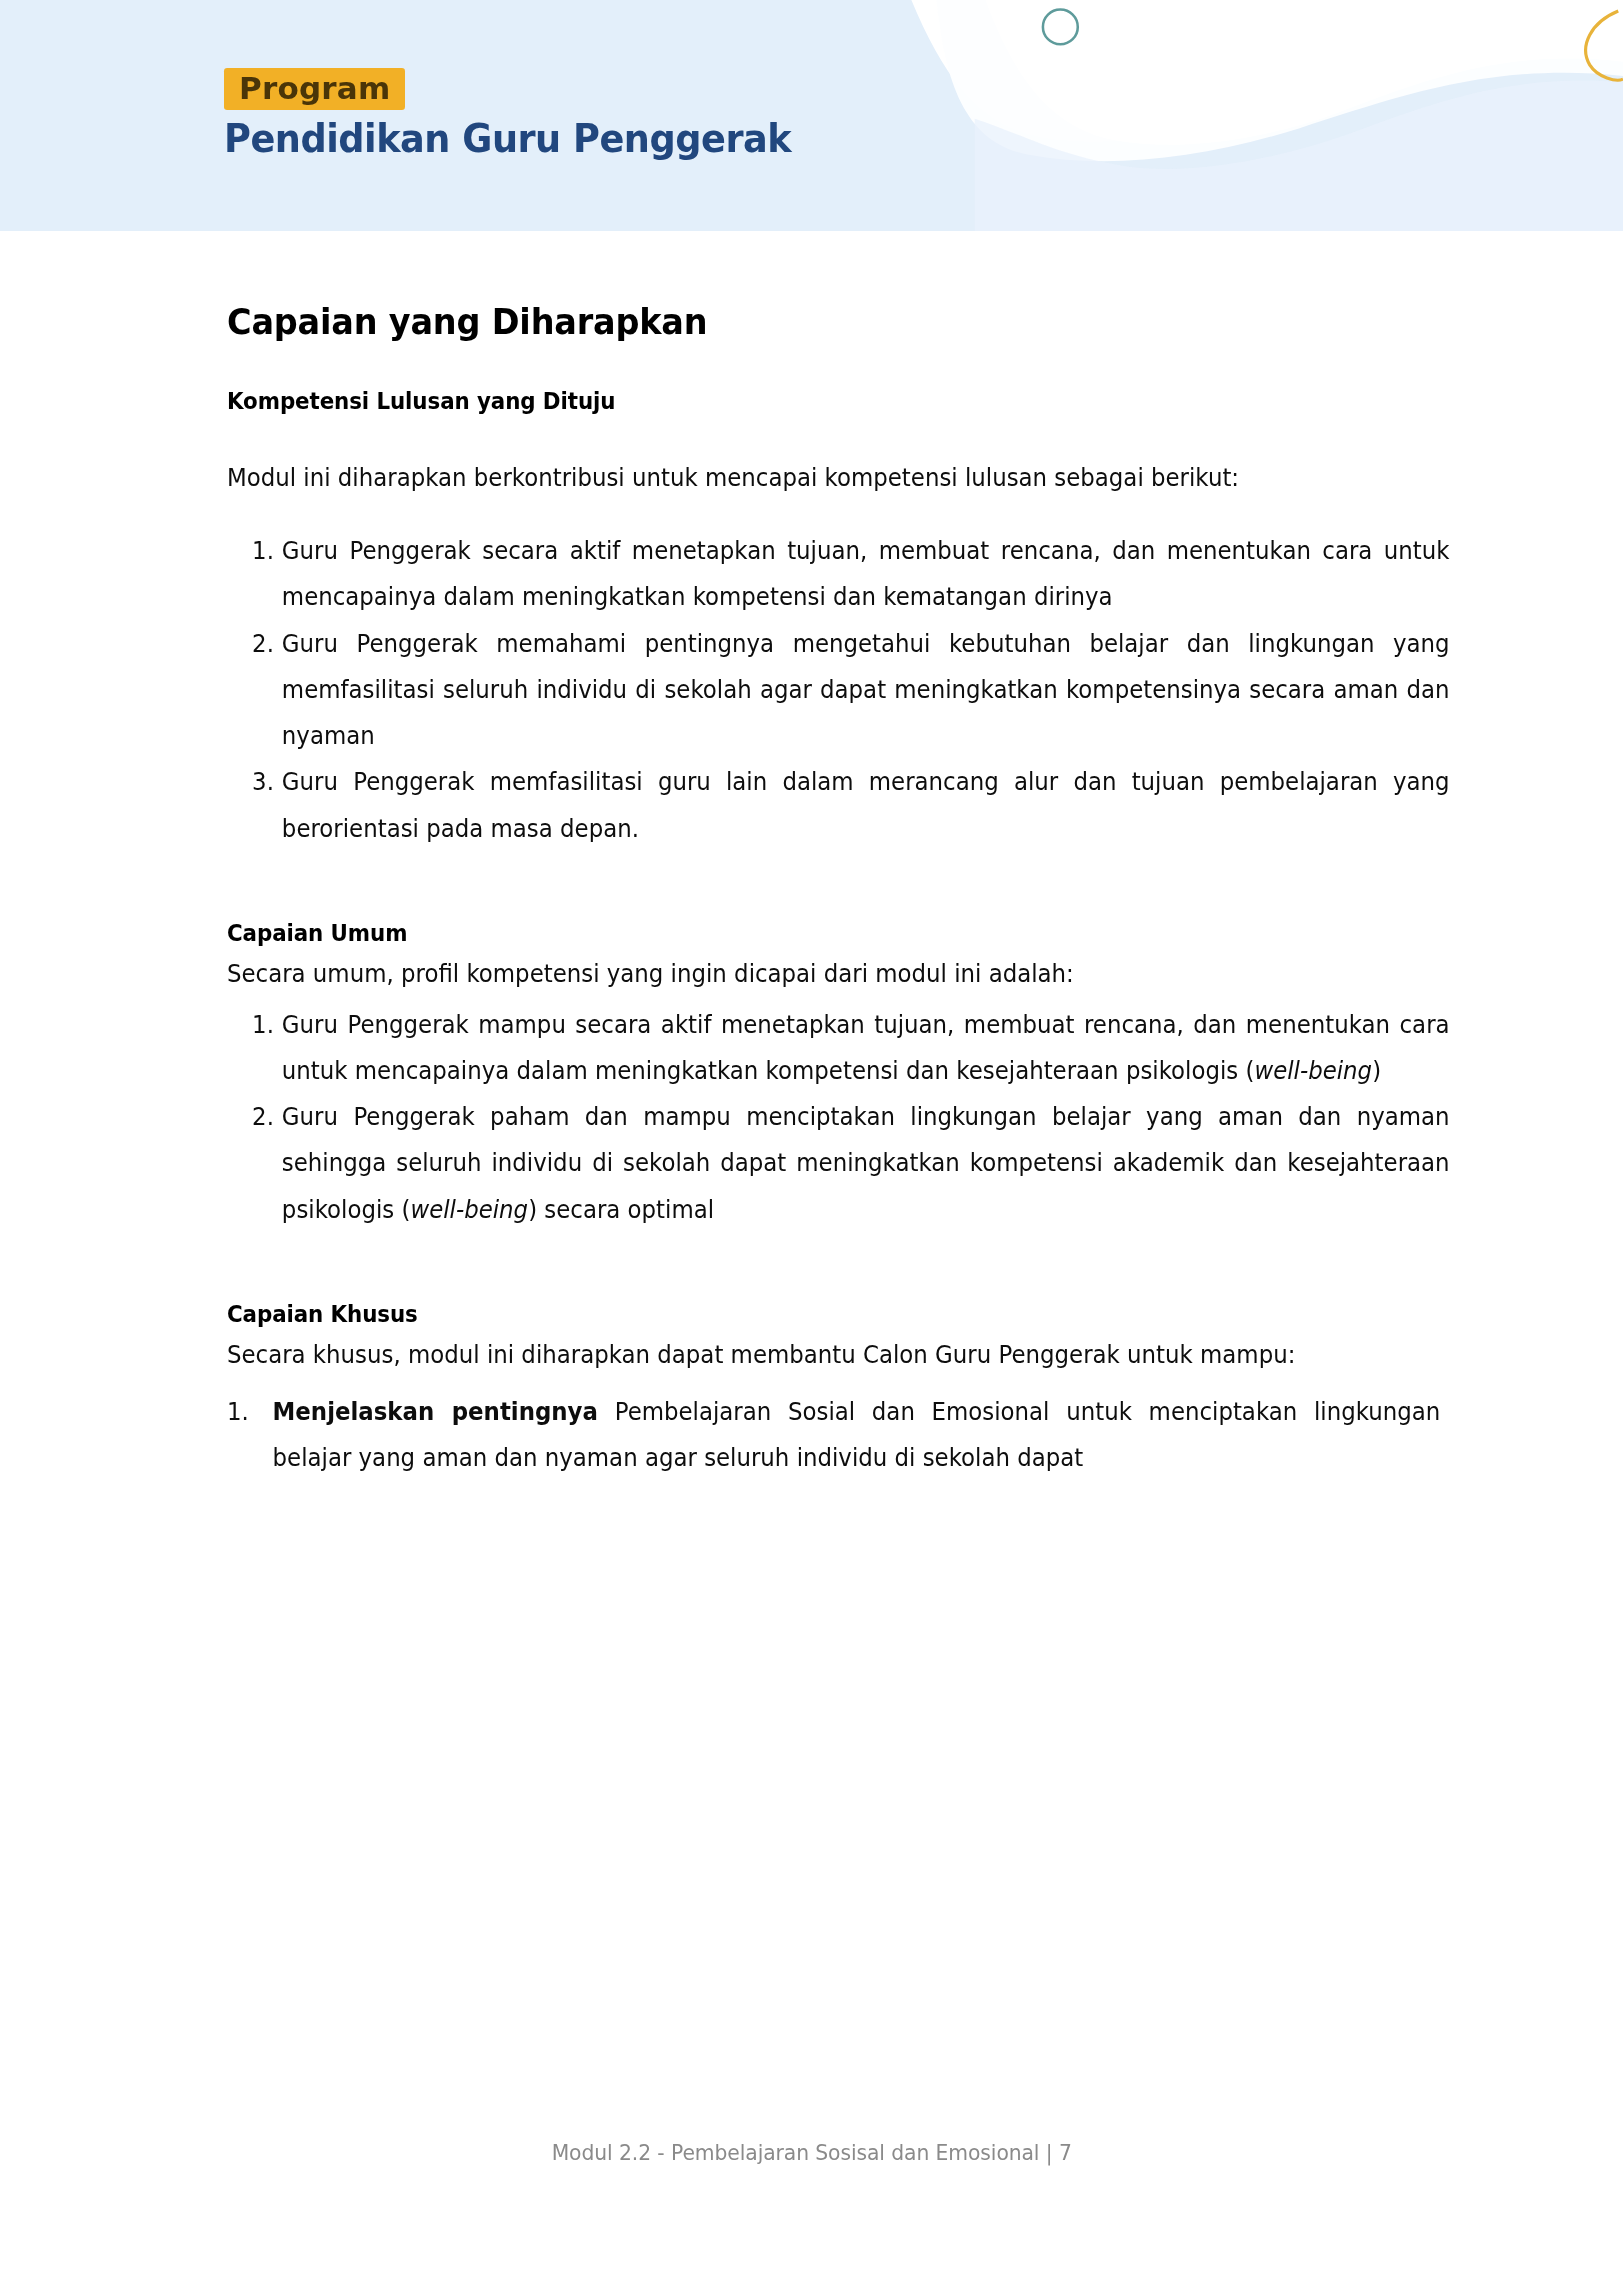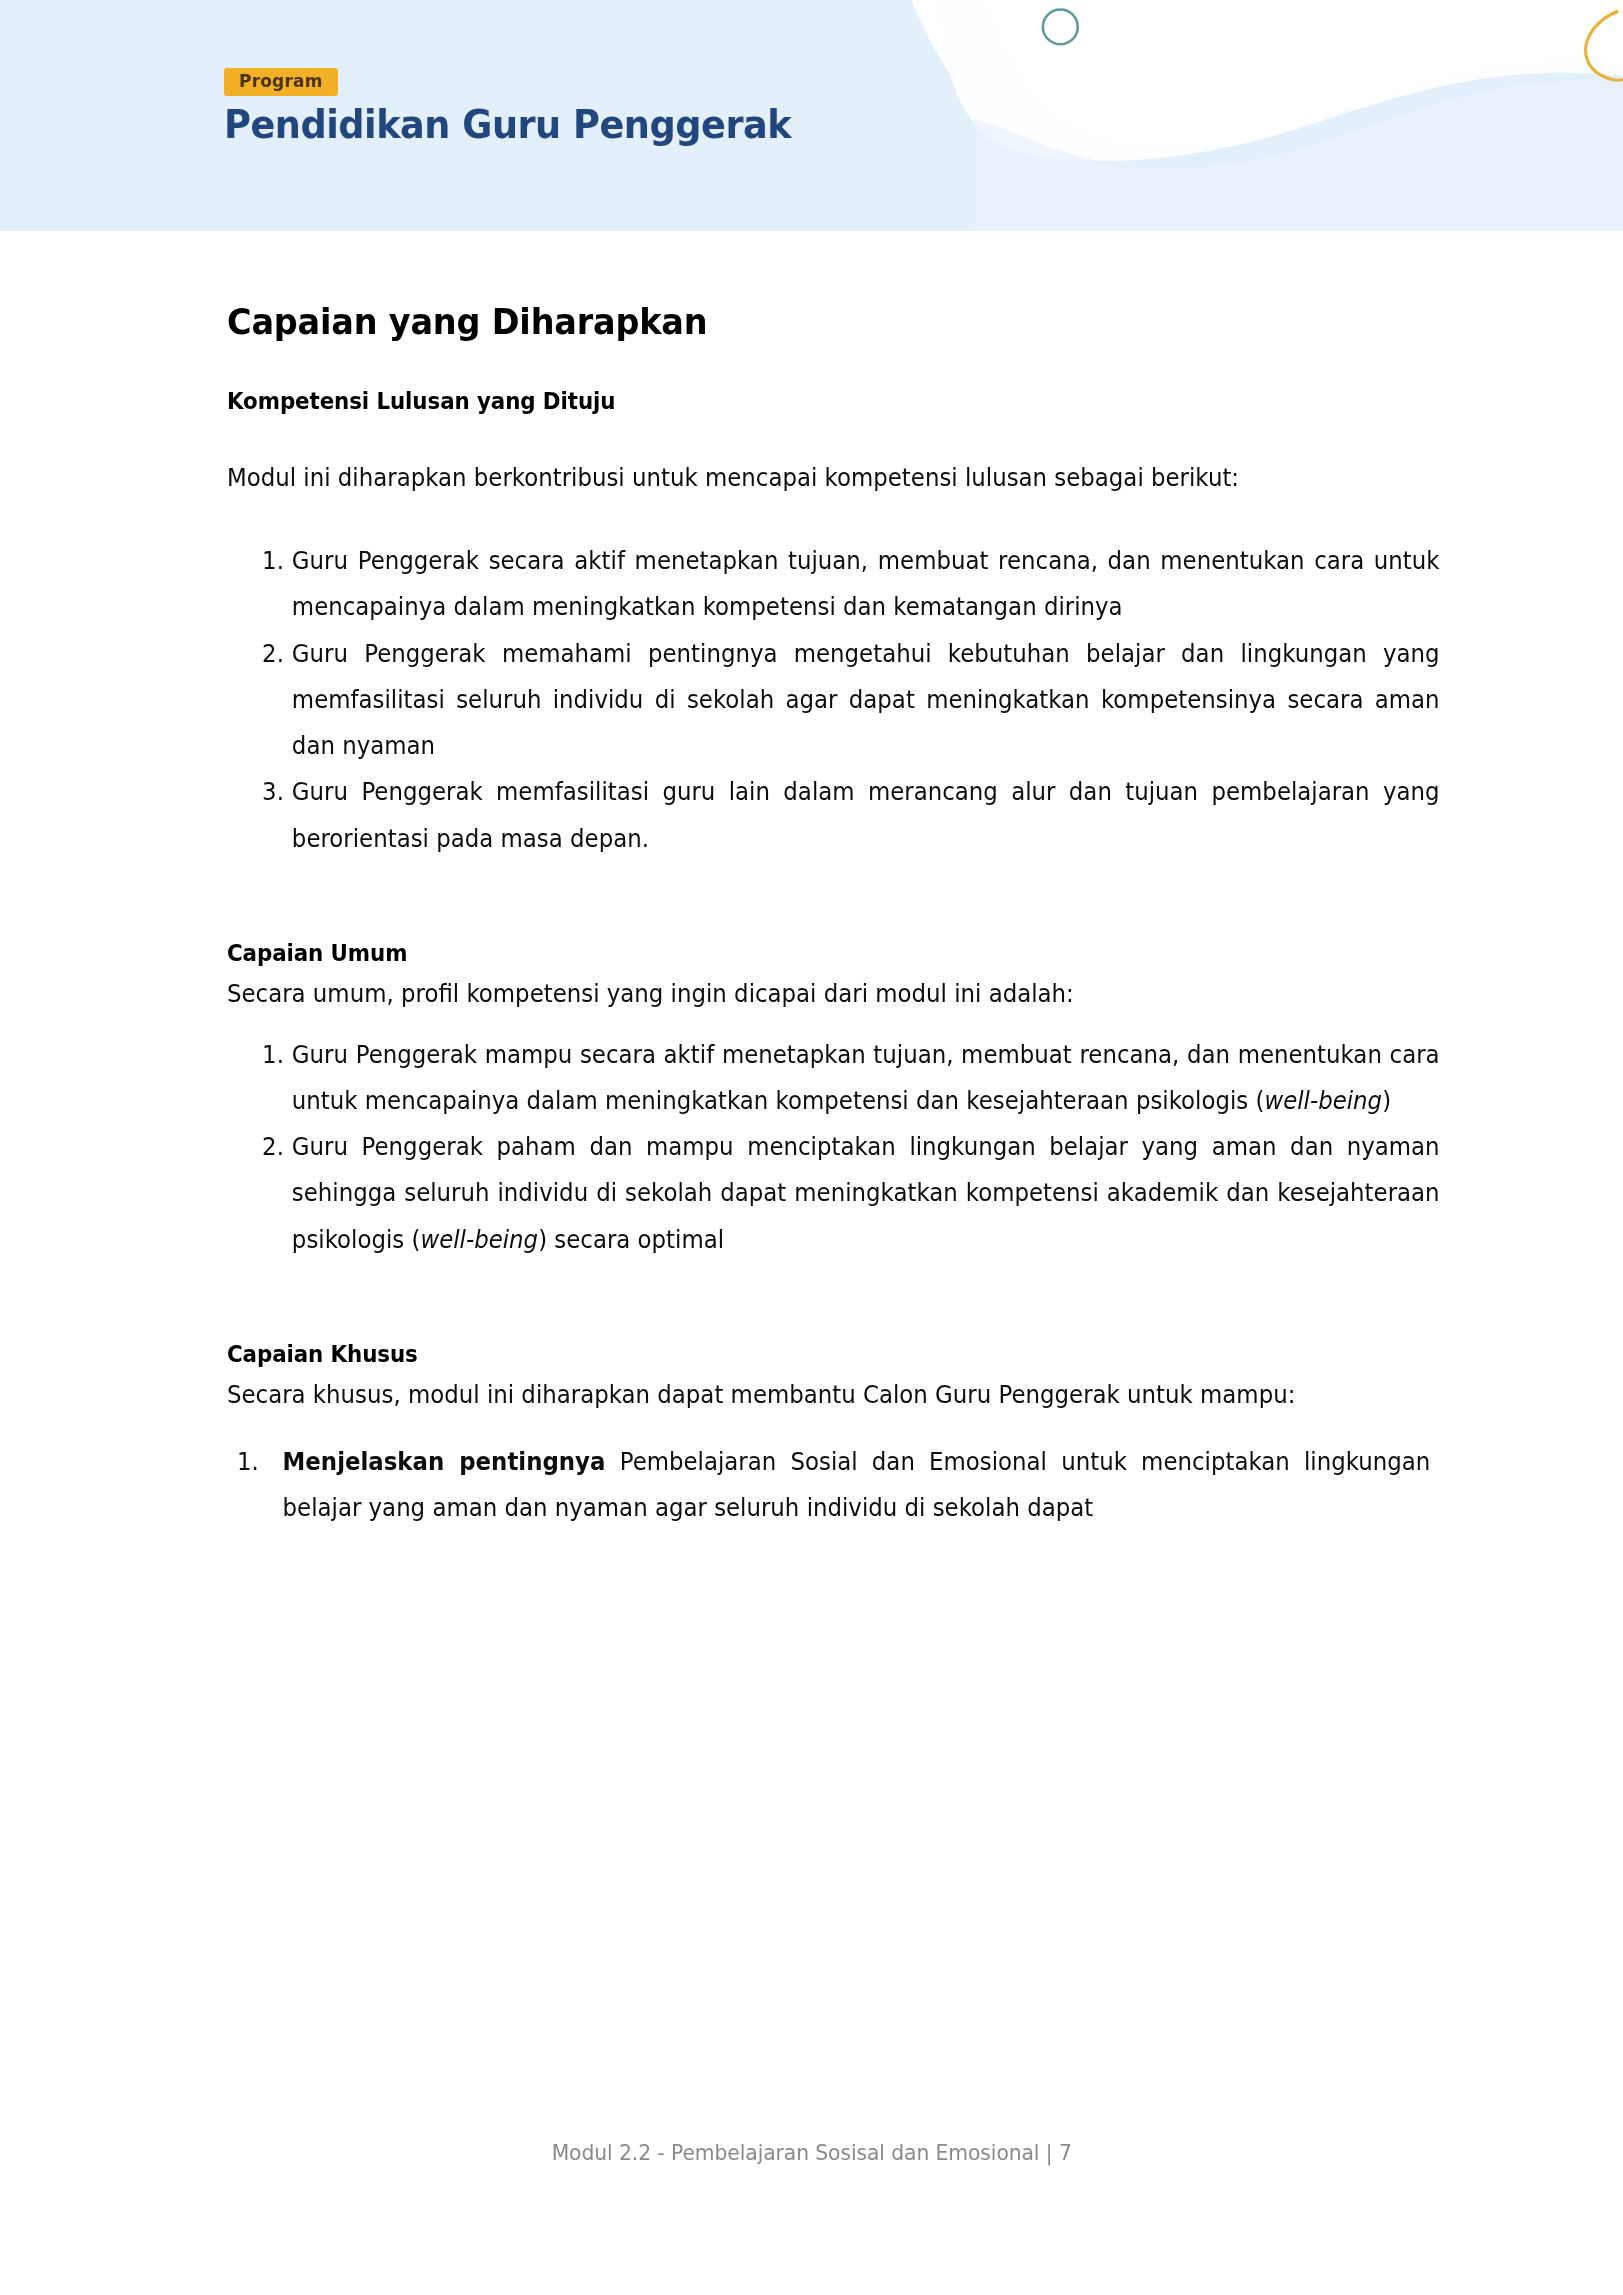--- a/index.html
+++ b/index.html
@@ -38,21 +38,21 @@
     left: 224px;
     top: 68px;
     z-index: 5;
   }
   .program-badge {
     display: inline-block;
     background: #F2B026;
     color: #4A3508;
     font-family: "DejaVu Sans", sans-serif;
     font-weight: bold;
-    font-size: 17px;
+    font-size: 31px;
     letter-spacing: 0.2px;
     padding: 4.8px 15px 6.3px 15px;
     border-radius: 3.2px;
     line-height: 1;
   }
   .program-title {
     margin-top: 8.7px;
     color: #21477E;
     font-family: "DejaVu Sans", sans-serif;
     font-weight: bold;
@@ -104,21 +104,21 @@
     text-justify: inter-word;
     transform: scaleX(0.93);
     transform-origin: left center;
     width: 107.5%;
   }
   p.body-text.nojust {
     text-align: left;
   }
 
   ol.doc-list {
-    margin: 10px;
+    margin: 0;
     padding: 0;
     list-style: none;
     counter-reset: item;
   }
   ol.doc-list > li {
     position: relative;
     padding-left: 59px;
     font-family: "DejaVu Sans", sans-serif;
     font-size: 24.6px;
     color: #0d0d0d;

